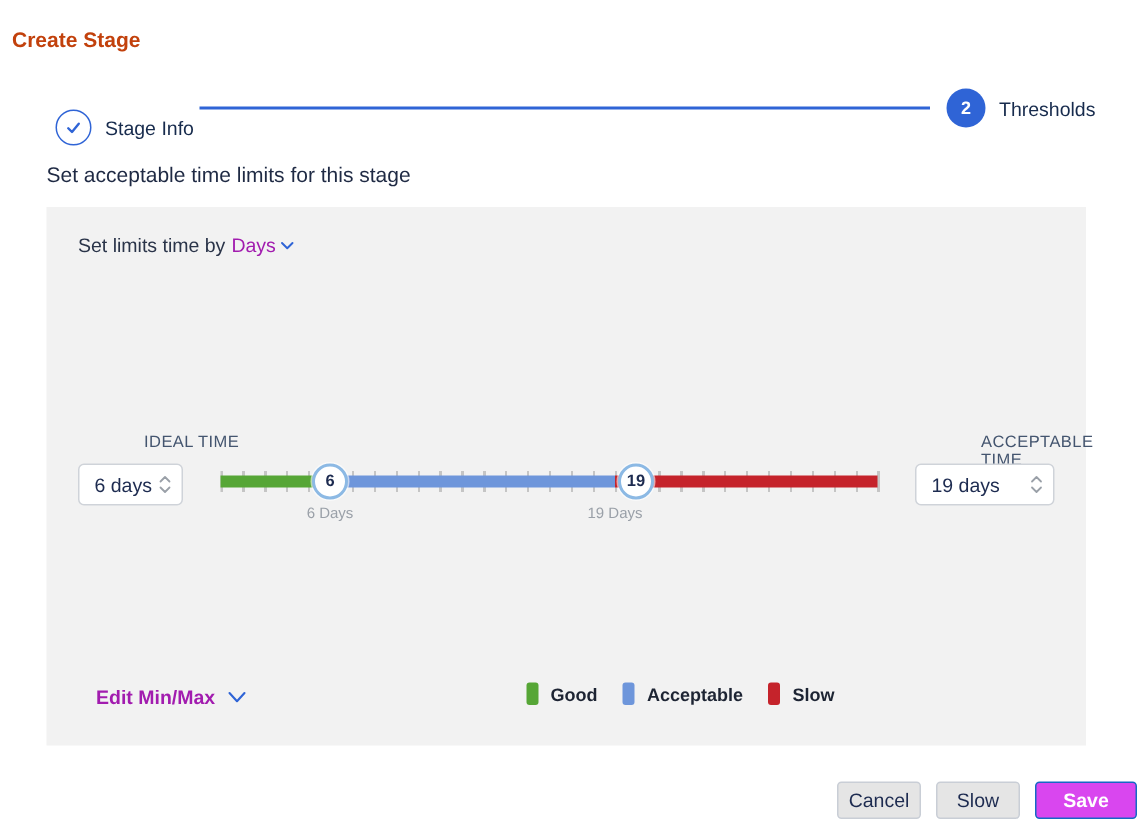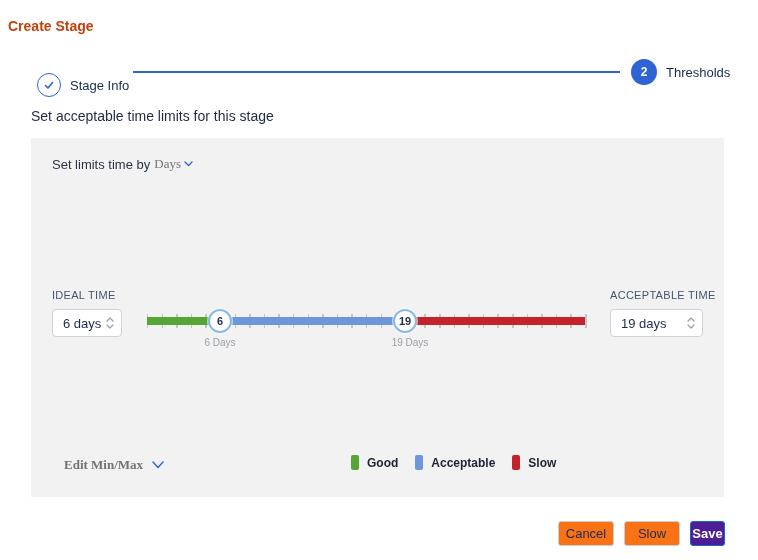--- a/index.html
+++ b/index.html
@@ -20,24 +20,24 @@
   .step-circle.current { width:26px; height:26px; background:#2F64D6; color:#fff; font-size:12px; font-weight:700; }
   .step-label { font-size:13px; color:#172B4D; white-space:nowrap; }
   .step-line { position:absolute; left:133px; top:13px; width:487px; height:1.5px; background:#2F64D6; }
 
   .subtitle { left:31px; top:108px; font-size:14px; color:#1f2a44; }
 
   
   .panel { left:31px; top:138px; width:693px; height:359px; background:#F2F2F2; }
 
   .targets-row { position:absolute; left:21px; top:18px; font-size:13px; color:#2a3449; display:flex; align-items:center; gap:4px; }
-  .link-blue { color:#737373; cursor:pointer; display:inline-flex; align-items:center; gap:3px;font-family:Liberation Serif, serif; }
+  .link-blue { color:#a21caf; cursor:pointer; display:inline-flex; align-items:center; gap:3px; }
   .chev svg { display:block; }
 
-  .field-label { position:absolute; font-size:11px; letter-spacing:.3px; color:#44556F; }
+  .field-label { position:absolute; font-size:11px; letter-spacing:.3px; color:#44556F;margin-left:44px; }
   .lbl-ideal { left:21px; top:151px; }
   .lbl-acceptable { left:579px; top:151px; }
 
   .spin-box { position:absolute; top:171px; height:28px; background:#fff; border:1px solid #cfd3d9; border-radius:4px;
     display:flex; align-items:center; }
   .spin-ideal { left:21px; width:70px; }
   .spin-acceptable { left:579px; width:93px; }
   .spin-box input { border:0; outline:0; background:transparent; width:100%; height:100%;
     font-family:"Liberation Sans", sans-serif; font-size:13px; color:#1D2B50; padding-left:10px; }
   .spin-arrows { display:flex; flex-direction:column; justify-content:center; gap:2px; padding-right:7px; }
@@ -48,39 +48,39 @@
   .ticks { position:absolute; left:0; top:5px; width:440px; height:14px;
     background:repeating-linear-gradient(to right, #c5c5c5 0 1.5px, transparent 1.5px 14.6px); }
   .seg { position:absolute; top:8px; height:8px; }
   .seg-good { left:0; width:73px; }
   .seg-acceptable { left:73px; width:190px; }
   .seg-slow { left:263px; width:175px; }
   .handle { position:absolute; top:0; width:24px; height:24px; margin-left:-12px; background:#fff;
     border:2px solid #8CB9E4; border-radius:50%; display:flex; align-items:center; justify-content:center;
     font-size:11px; font-weight:600; color:#1D2B50; cursor:pointer; box-shadow:0 0 0 1px rgba(255,255,255,.6); }
   .handle-1 { left:73px; }
-  .handle-2 { left:258px; }
+  .handle-2 { left:277px; }
   .handle-sub { position:absolute; top:28px; font-size:10px; color:#9aa0a8; white-space:nowrap; transform:translateX(-50%); }
   .sub-1 { left:73px; }
   .sub-2 { left:263px; }
 
   .edit-minmax { position:absolute; left:33px; top:319px; font-size:13px; font-weight:600;align-items:center; }
 
   .legend { position:absolute; left:320px; top:317px; display:flex; align-items:center; gap:17px;text-align:center; }
   .legend-item { display:flex; align-items:center; gap:8px; }
   .swatch { width:8px; height:15px; border-radius:2px; }
   .legend-label { font-size:12px; font-weight:600; color:#1d2433; }
 
   
   .btn { position:absolute; top:521px; height:25px; border-radius:3px; font-family:"Liberation Sans", sans-serif;
     font-size:13px; display:flex; align-items:center; justify-content:center; cursor:pointer; }
-  .btn-secondary { background:#f97316; border:1px solid #c9ced6; color:#1D2B50; }
+  .btn-secondary { background:#e5e5e5; border:1px solid #c9ced6; color:#1D2B50; }
   .btn-cancel { left:558px; width:56px; }
   .btn-back { left:624px; width:56px; }
-  .btn-save { left:690px; width:35px; background:#4c1d95; border:1px solid #1668C5; color:#fff; font-weight:600; }
+  .btn-save { left:690px; width:68px; background:#d946ef; border:1px solid #1668C5; color:#fff; font-weight:600; }
 </style>
 </head>
 <body>
 
 <div class="abs page-title">Create Stage</div>
 
 <div class="abs stepper">
   <div class="step step1">
     <span class="step-circle done">
       <svg width="12" height="12" viewBox="0 0 12 12">

